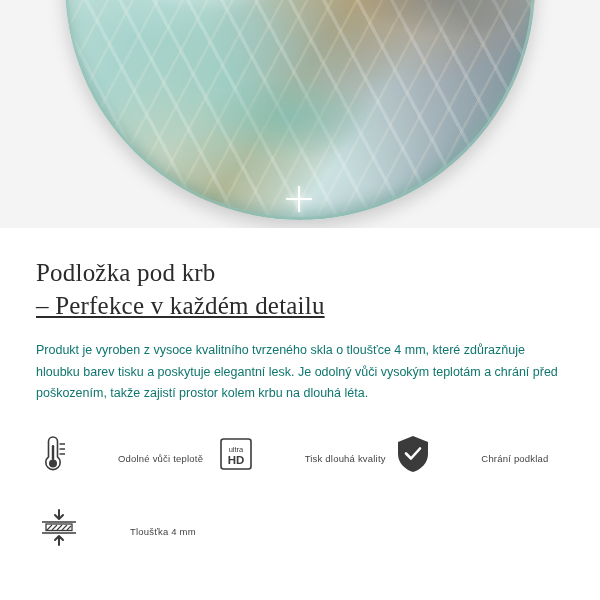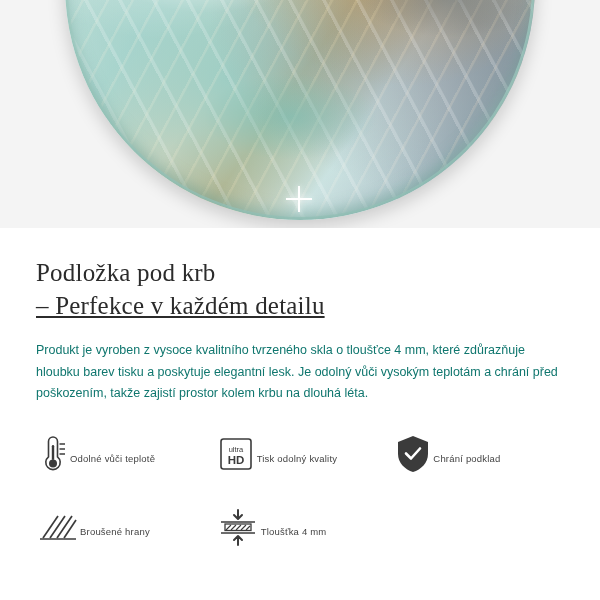--- a/index.html
+++ b/index.html
@@ -135,20 +135,21 @@
     display: flex;
     align-items: center;
     justify-content: center;
     margin-bottom: 9px;
   }
   .feature .caption {
     font-size: 9.5px;
     color: #444;
     letter-spacing: 0.2px;
     text-align: center;
+    margin-left: 48px;
   }
   svg { display: block; }
 </style>
 </head>
 <body>
 
 <div class="page">
 
   <div class="hero">
     <div class="hero-bg"></div>
@@ -185,46 +186,34 @@
       </div>
 
       <div class="feature">
         <div class="icon-box">
           <svg width="42" height="42" viewBox="0 0 42 42">
             <rect x="6" y="6" width="30" height="30" rx="2.5" fill="none" stroke="#3b3b3b" stroke-width="1.6"></rect>
             <text x="21" y="19" text-anchor="middle" font-family="Liberation Sans, sans-serif" font-size="7.5" fill="#3b3b3b">ultra</text>
             <text x="21" y="31" text-anchor="middle" font-family="Liberation Sans, sans-serif" font-size="11.5" font-weight="bold" fill="#3b3b3b">HD</text>
           </svg>
         </div>
-        <div class="caption">Tisk odolný kvality</div>
+        <div class="caption">Tisk dlouhá kvality</div>
       </div>
 
       <div class="feature">
         <div class="icon-box">
           <svg width="40" height="44" viewBox="0 0 40 44">
             <path d="M20 4 L35 10 v12 c0 9 -7 15.5 -15 18 C12 37.5 5 31 5 22 V10 z" fill="#3b3b3b"></path>
             <path d="M13 21.5 l5 5 l9 -10" fill="none" stroke="#ffffff" stroke-width="2.6" stroke-linecap="round" stroke-linejoin="round"></path>
           </svg>
         </div>
         <div class="caption">Chrání podklad</div>
       </div>
 
 
-      <div class="feature">
-        <div class="icon-box">
-          <svg width="44" height="38" viewBox="0 0 44 38">
-            <line x1="7" y1="30" x2="22" y2="8" stroke="#3b3b3b" stroke-width="1.7"></line>
-            <line x1="14" y1="30" x2="29" y2="8" stroke="#3b3b3b" stroke-width="1.7"></line>
-            <line x1="21" y1="30" x2="36" y2="8" stroke="#3b3b3b" stroke-width="1.7"></line>
-            <line x1="28" y1="30" x2="40" y2="12" stroke="#3b3b3b" stroke-width="1.7"></line>
-            <line x1="4" y1="31" x2="40" y2="31" stroke="#3b3b3b" stroke-width="1.7"></line>
-          </svg>
-        </div>
-        <div class="caption">Broušené hrany</div>
-      </div>
 
       <div class="feature">
         <div class="icon-box">
           <svg width="46" height="42" viewBox="0 0 46 42">
             <path d="M23 4 v8 M19 9 l4 4 4 -4" fill="none" stroke="#3b3b3b" stroke-width="2" stroke-linecap="round" stroke-linejoin="round"></path>
             <line x1="6" y1="16" x2="40" y2="16" stroke="#3b3b3b" stroke-width="1.6"></line>
             <rect x="10" y="18" width="26" height="6.5" fill="none" stroke="#3b3b3b" stroke-width="1.3"></rect>
             <path d="M11 24 l5 -5 M16 24 l5 -5 M21 24 l5 -5 M26 24 l5 -5 M31 24 l4 -4" stroke="#3b3b3b" stroke-width="1.1"></path>
             <line x1="6" y1="27" x2="40" y2="27" stroke="#3b3b3b" stroke-width="1.6"></line>
             <path d="M23 39 v-8 M19 34 l4 -4 4 4" fill="none" stroke="#3b3b3b" stroke-width="2" stroke-linecap="round" stroke-linejoin="round"></path>

